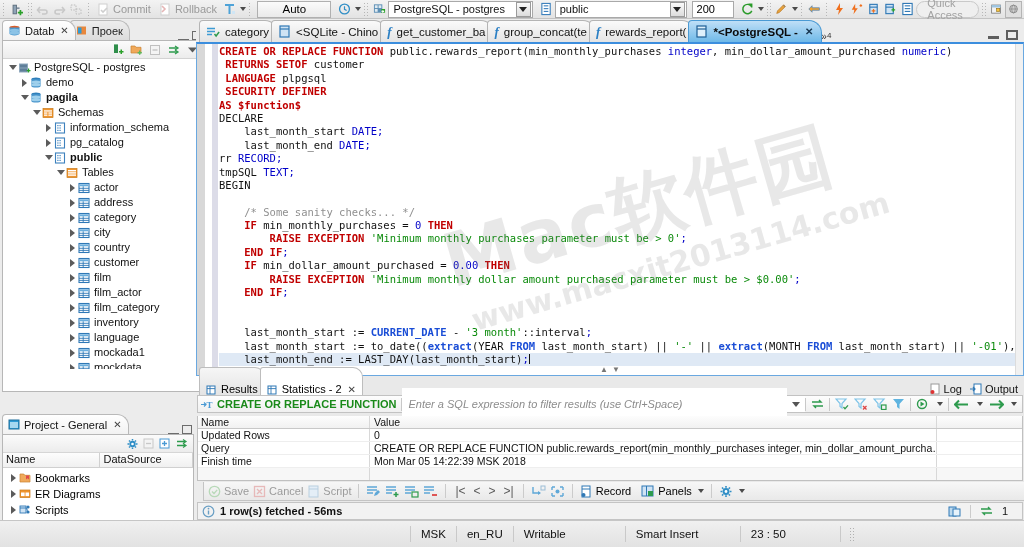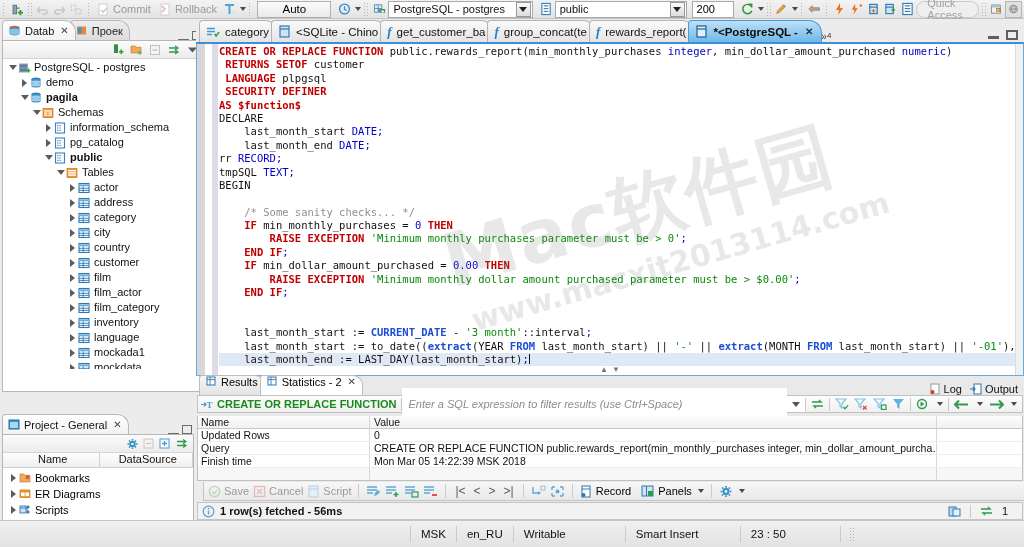--- a/index.html
+++ b/index.html
@@ -36,21 +36,21 @@
     border: 1px solid #9a9a9a; display:flex; align-items:center; justify-content:center;
   }
   .caret-dn { width:0;height:0;border-left:4px solid transparent;border-right:4px solid transparent;border-top:5px solid #222; }
   .caret-sm { width:0;height:0;border-left:3px solid transparent;border-right:3px solid transparent;border-top:4px solid #4a4a4a; margin-left:2px;}
   .quick-access {
     height: 17px; border: 1px solid #c9c9c9; border-radius: 9px; background: #efefef;
     color: #a2a2a2; font-size: 11px; padding: 0 10px; display: flex; align-items: center;
   }
 
   
-  .sidebar { position: absolute; left: 0; top: 19px; width: 206px; height: 501px; background:#ececec;text-align:center; }
+  .sidebar { position: absolute; left: 0; top: 19px; width: 206px; height: 501px; background:#ececec; }
 
   .vtabs { height: 21px; display:flex; align-items:flex-end; padding-left:2px; position:relative; }
   .vtab {
     height: 20px; display:flex; align-items:center; gap:4px; padding: 0 6px 0 5px;
     border: 1px solid #b9b9b9; border-bottom: none;
     border-radius: 4px 12px 0 0; font-size: 11px; color:#111;
     background: linear-gradient(#fdfdfd,#e6e6e6); margin-right:-6px; position:relative;
   }
   .vtab.active { background: linear-gradient(#ffffff,#f2f2f2); z-index:3; }
   .vtab.inactive { background: linear-gradient(#ededed,#dcdcdc); z-index:2; color:#222; }
@@ -121,21 +121,21 @@
   .pn { color:#111; }
   .sc { color:#0000c8; }
   .caret-bar { display:inline-block; width:1px; height:10px; background:#111; vertical-align:-1px; }
 
   .scroll-marks { position:absolute; right:0; top:0; width:8px; height:100%; background:#f1f1f1; border-left:1px solid #dcdcdc;}
   .code-updn { position:absolute; left:50%; bottom:1px; transform:translateX(-50%); display:flex; gap:4px; font-size:8px; color:#777; }
 
   
   .results { position:absolute; left:0; top:359px; width:828px; height:142px; }
   .rtabs { height:17px; display:flex; align-items:flex-end; padding-left:3px; position:relative; }
-  .rtab { height:20px; display:flex; align-items:flex-start; gap:4px; padding:0 6px;
+  .rtab { height:28px; display:flex; align-items:flex-end; gap:4px; padding:0 6px;
     border:1px solid #bdbdbd; border-bottom:none; border-radius:3px 10px 0 0; font-size:11px;
     background: linear-gradient(#f6f6f6,#e4e4e4); margin-right:-5px; }
   .rtab.active { background:#fff; z-index:3; }
   .rtab-right { margin-left:auto; display:flex; align-items:center; gap:8px; padding-right:6px; font-size:11px; color:#111; }
   .rt-item { display:flex; align-items:center; gap:3px; }
 
   .filterbar { height:18px; margin:0 1px; background: linear-gradient(#fdfdfd,#f0f0f0);
     border:1px solid #c2c2c2; display:flex; align-items:center; }
   .fb-tag { display:flex; align-items:center; gap:3px; padding:0 5px 0 3px; font-weight:bold; color:#1a8a1a; font-size:11px; }
   .fb-div { width:1px; height:13px; background:#c8c8c8; }

